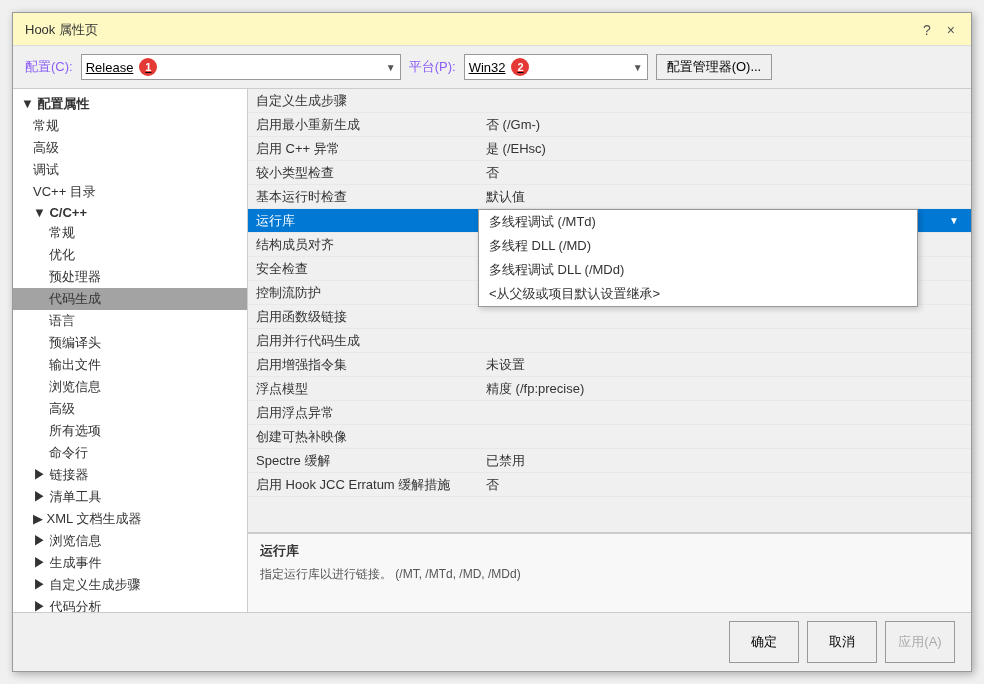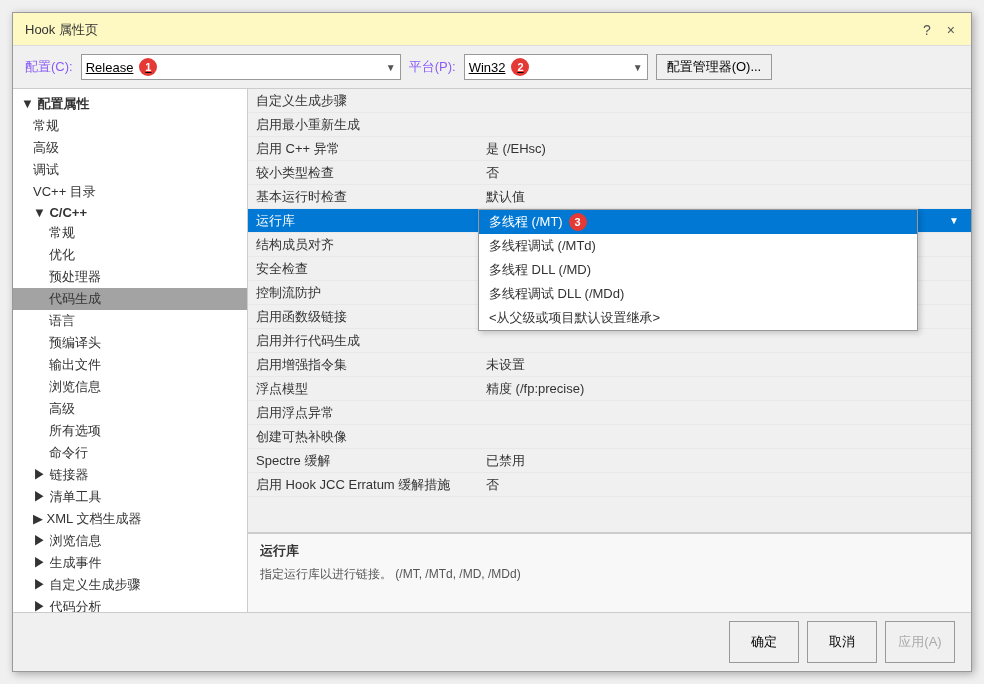--- a/index.html
+++ b/index.html
@@ -379,20 +379,23 @@
       <div class="property-table">
 
       <div class="prop-row">
             <div class="prop-name">自定义生成步骤</div>
             <div class="prop-value">
               <span></span>
             </div>
           </div>
           <div class="prop-row">
             <div class="prop-name">启用最小重新生成</div>
+            <div class="prop-value">
+              <span>否 (/Gm-)</span>
+            </div>
           </div>
           <div class="prop-row">
             <div class="prop-name">启用 C++ 异常</div>
             <div class="prop-value">
               <span>是 (/EHsc)</span>
             </div>
           </div>
           <div class="prop-row">
             <div class="prop-name">较小类型检查</div>
             <div class="prop-value">
@@ -475,21 +478,20 @@
           <div class="prop-row">
             <div class="prop-name">启用 Hook JCC Erratum 缓解措施</div>
             <div class="prop-value">
               <span>否</span>
             </div>
           </div>
         </div>
 
       <div class="dropdown-overlay">
 
-      <div class="dropdown-item selected-dd">多线程 (/MT)<span class="badge-dd">3</span></div>
           <div class="dropdown-item">多线程调试 (/MTd)</div>
           <div class="dropdown-item">多线程 DLL (/MD)</div>
           <div class="dropdown-item">多线程调试 DLL (/MDd)</div>
           <div class="dropdown-item">&lt;从父级或项目默认设置继承&gt;</div>
         </div>
 
       <div class="description-panel">
         <div class="desc-title">运行库</div>
         <div class="desc-text">指定运行库以进行链接。     (/MT, /MTd, /MD, /MDd)</div>
       </div>

